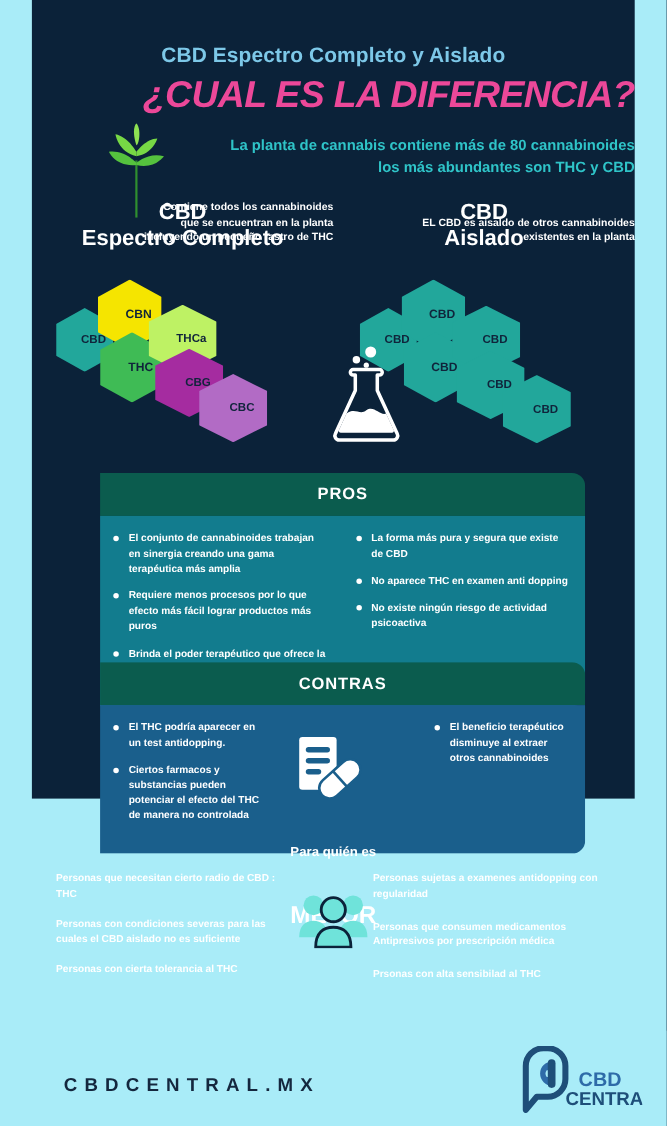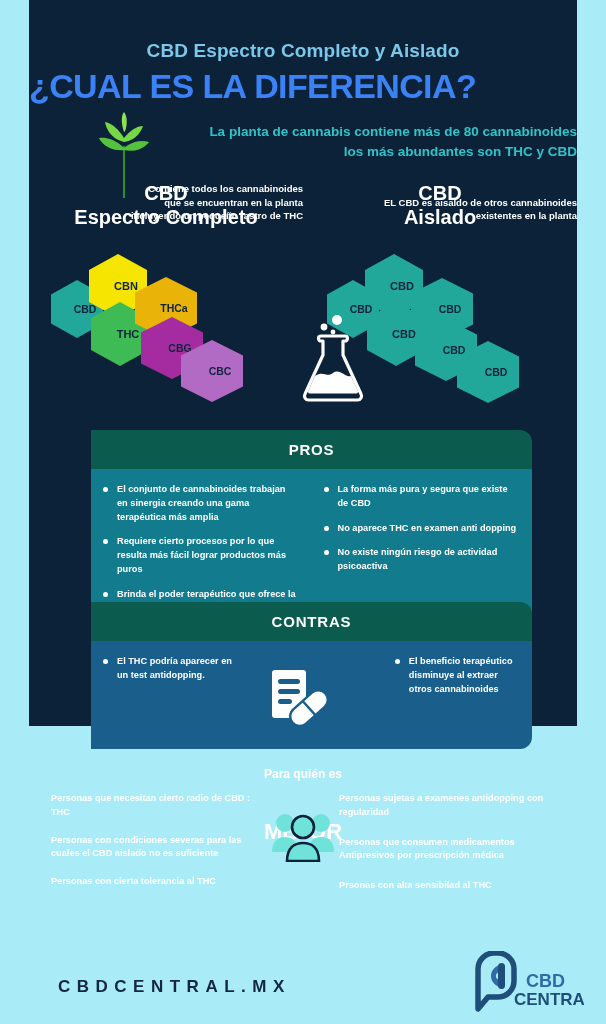--- a/index.html
+++ b/index.html
@@ -18,23 +18,24 @@
     background:#0B2239;
   }
 
   
   .kicker {
     text-align:center; color:#7DC8E8;
     font-size:19px; font-weight:bold; letter-spacing:.1px;
     padding-top:40px;
   }
   .headline {
-    text-align:left; color:#3b82f6;
+    text-align:right; color:#ec4899;
     font-size:34px; font-weight:bold; letter-spacing:-.6px;
     margin-top:5px;
+    font-style:italic;
   }
   .subhead {
     text-align:right; color:#2FC4C8;
     font-size:13.5px; font-weight:600; line-height:1.45;
     margin-top:16px; padding-left:40px;
   }
 
   
   .plant { position:absolute; left:54px; top:112px; width:80px; height:86px; }
 
@@ -156,21 +157,21 @@
       <div class="hexwrap" id="hex-left">
           <div class="hex" style="left: 22px; top: 38px; background: rgb(34, 167, 155);">
             <span>CBD</span>
           </div>
           <div class="hex big" style="left: 60px; top: 12px; background: rgb(245, 229, 0);">
             <span>CBN</span>
           </div>
           <div class="hex big" style="left: 62px; top: 60px; background: rgb(63, 187, 85);">
             <span>THC</span>
           </div>
-          <div class="hex wide" style="left: 106px; top: 35px; background: #eab308;">
+          <div class="hex wide" style="left: 106px; top: 35px; background: #bef264;">
             <span>THCa</span>
           </div>
           <div class="hex wide" style="left: 112px; top: 75px; background: rgb(165, 44, 160);">
             <span>CBG</span>
           </div>
           <div class="hex wide" style="left: 152px; top: 98px; background: rgb(178, 107, 197);">
             <span>CBC</span>
           </div>
         </div>
       <div class="col-desc">
@@ -219,40 +220,41 @@
     <path d="M22 26 h24 a2.5 2.5 0 0 1 0 5 h-2 v14 L62 84 a4 4 0 0 1 -3.4 6 H9.4 A4 4 0 0 1 6 84 L24 45 V31 h-2 a2.5 2.5 0 0 1 0 -5 Z" fill="none" stroke="#ffffff" stroke-width="3.2" stroke-linejoin="round"></path>
     <path d="M16 66 C24 60 28 68 34 63 C41 58 46 68 52 66 L58.5 80 A2 2 0 0 1 57 83.5 H11 A2 2 0 0 1 9.6 80 Z" fill="#ffffff"></path>
   </svg>
 
   <div class="card" id="pros">
     <div class="card-head">PROS</div>
     <div class="card-body">
       <div class="half">
         <ul class="bullets" id="pros-left">
             <li>El conjunto de cannabinoides trabajan en sinergia creando una gama terapéutica más amplia</li>
-            <li>Requiere cierto procesos por lo que resulta más fácil lograr productos más puros</li>
+            <li>Requiere menos procesos por lo que efecto más fácil lograr productos más puros</li>
             <li>Brinda el poder terapéutico que ofrece la planta completa</li>
           </ul>
       </div>
       <div class="half">
         <ul class="bullets" id="pros-right">
             <li>La forma más pura  y segura que existe de CBD</li>
             <li>No aparece THC en examen anti dopping</li>
             <li>No existe ningún riesgo de actividad psicoactiva</li>
           </ul>
       </div>
     </div>
   </div>
 
   <div class="card" id="contras">
     <div class="card-head">CONTRAS</div>
     <div class="card-body">
       <div class="half first">
         <ul class="bullets" id="contras-left">
             <li>El THC podría aparecer en un test antidopping.</li>
+            <li>Ciertos farmacos y substancias pueden potenciar el efecto del THC de manera no controlada</li>
           </ul>
       </div>
       <div class="half mid">
         <svg class="pillicon" viewBox="0 0 62 62">
           <rect x="4" y="3" width="34" height="48" rx="3" fill="#ffffff"></rect>
           <rect x="10" y="12" width="22" height="5" rx="2.5" fill="#1A5F8C"></rect>
           <rect x="10" y="22" width="22" height="5" rx="2.5" fill="#1A5F8C"></rect>
           <rect x="10" y="32" width="14" height="5" rx="2.5" fill="#1A5F8C"></rect>
           <g transform="rotate(-42 40 40)">
             <rect x="18" y="32" width="44" height="19" rx="9.5" fill="#ffffff" stroke="#1A5F8C" stroke-width="2.4"></rect>

